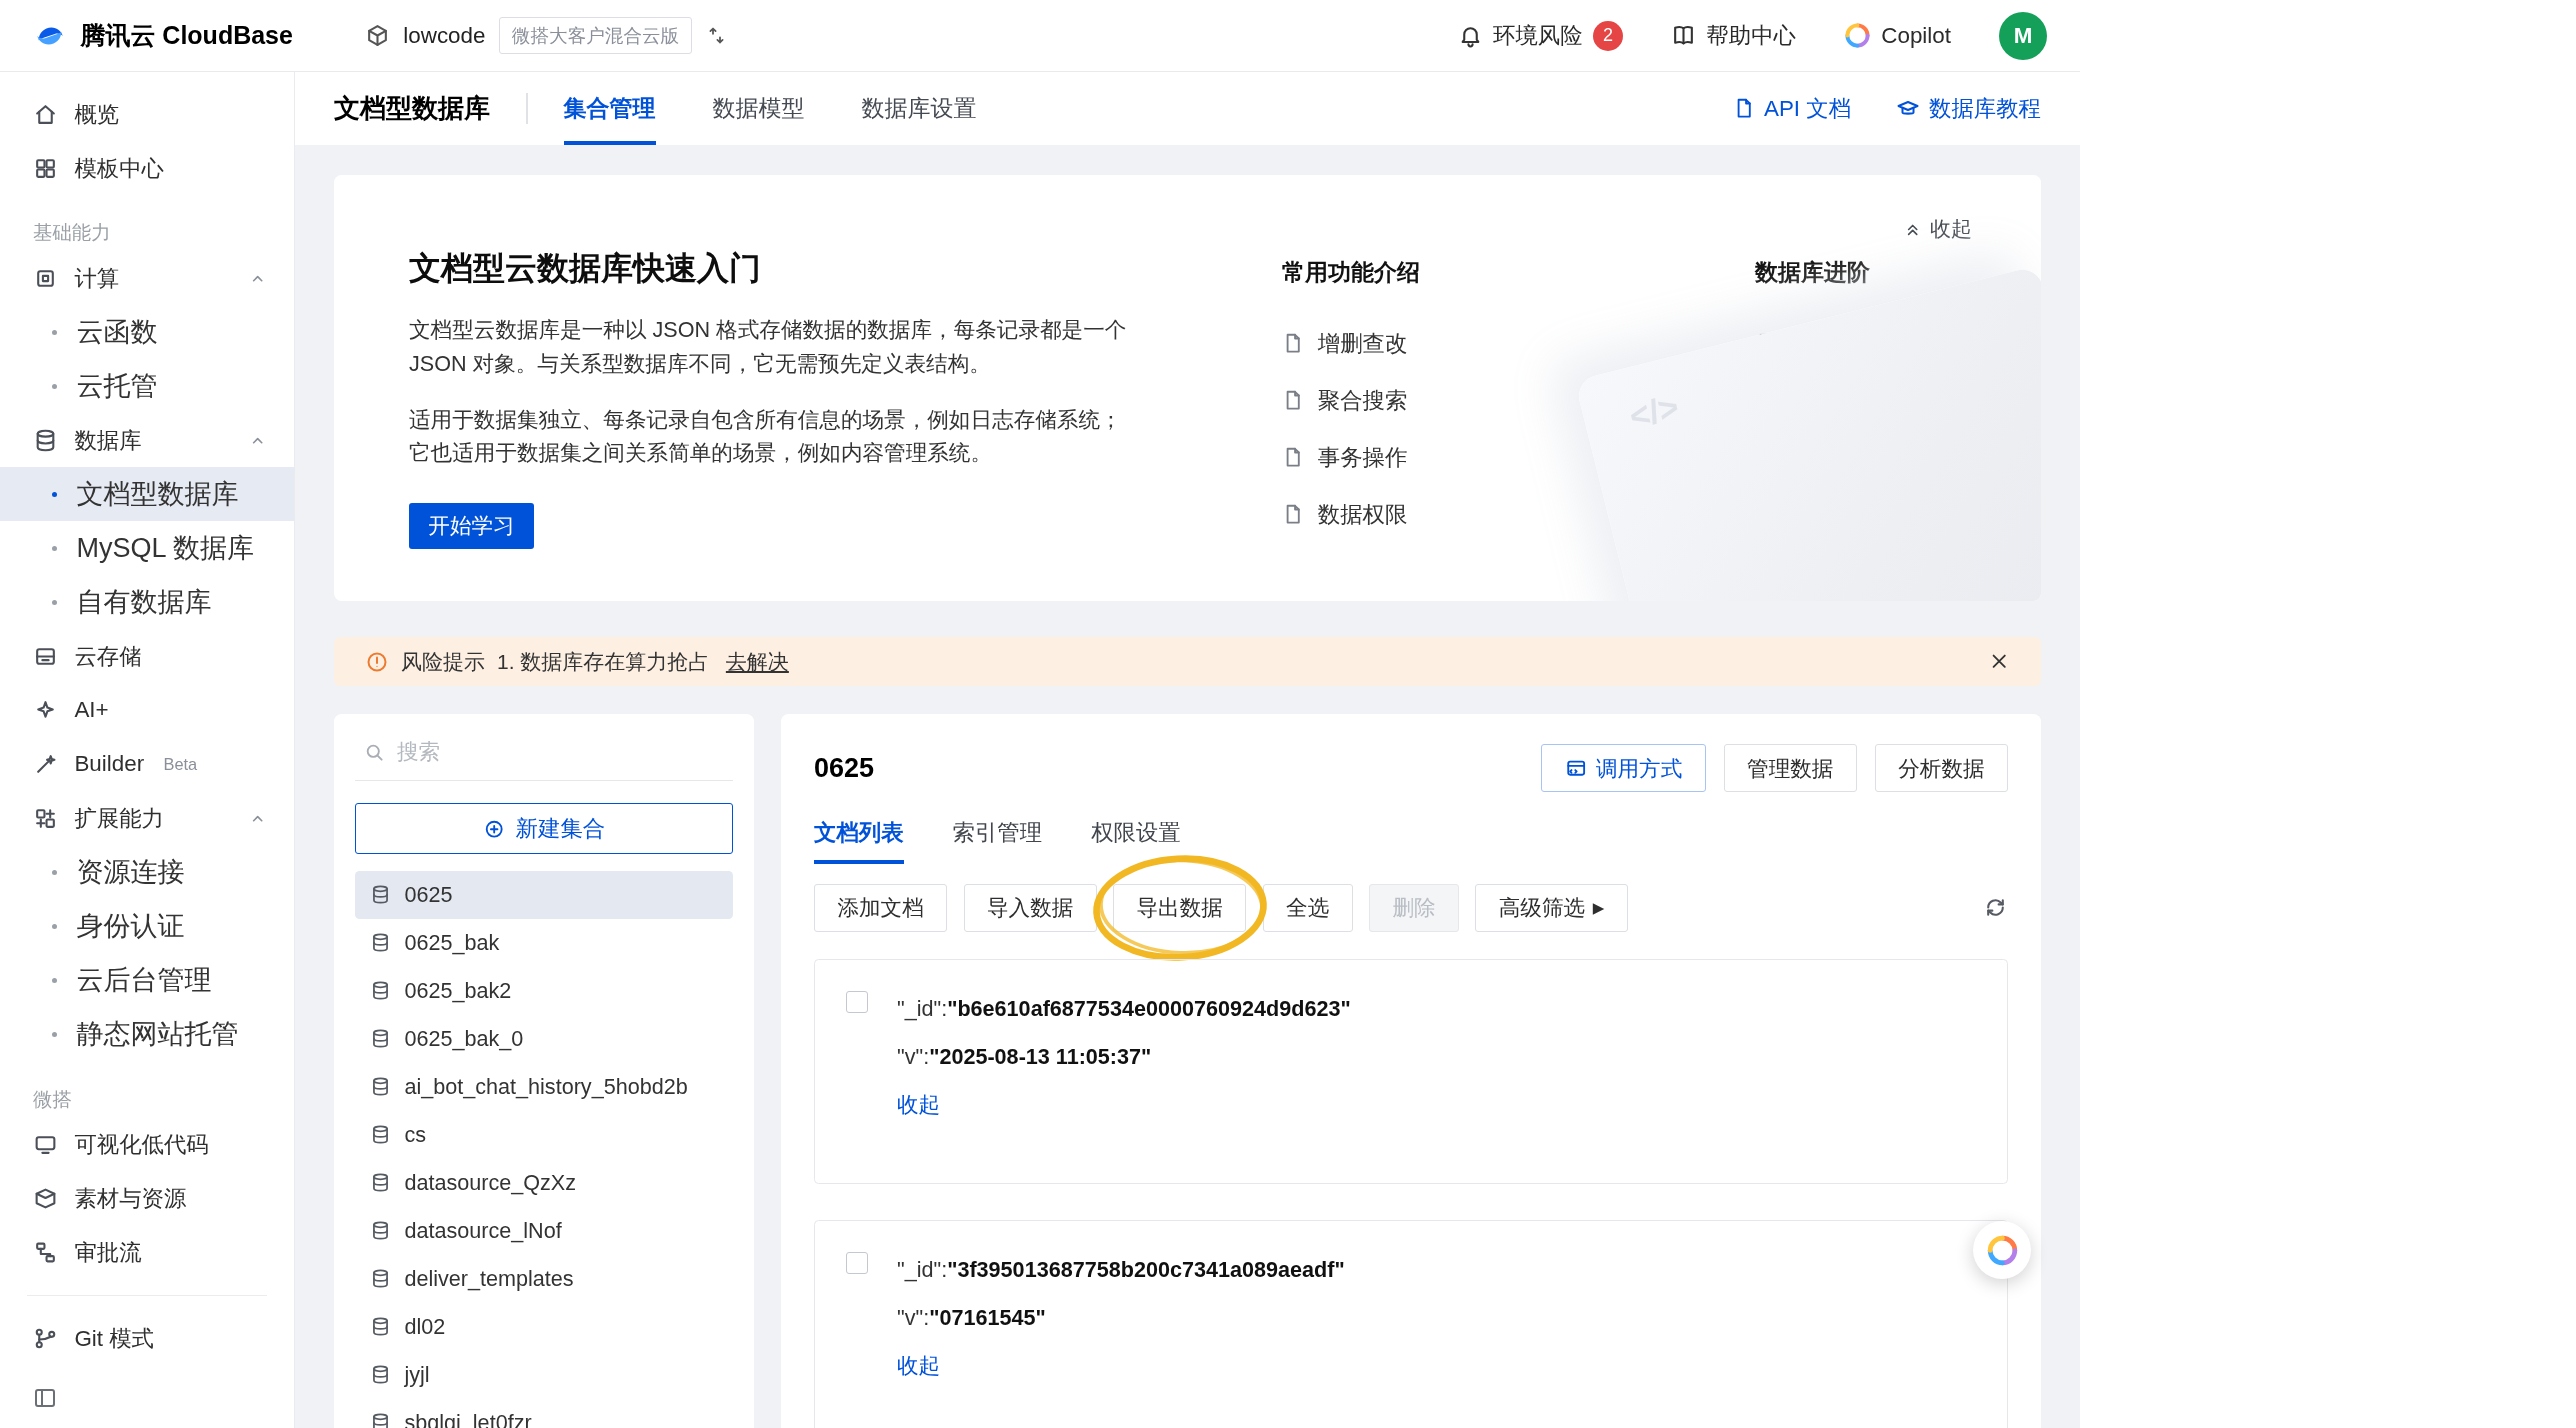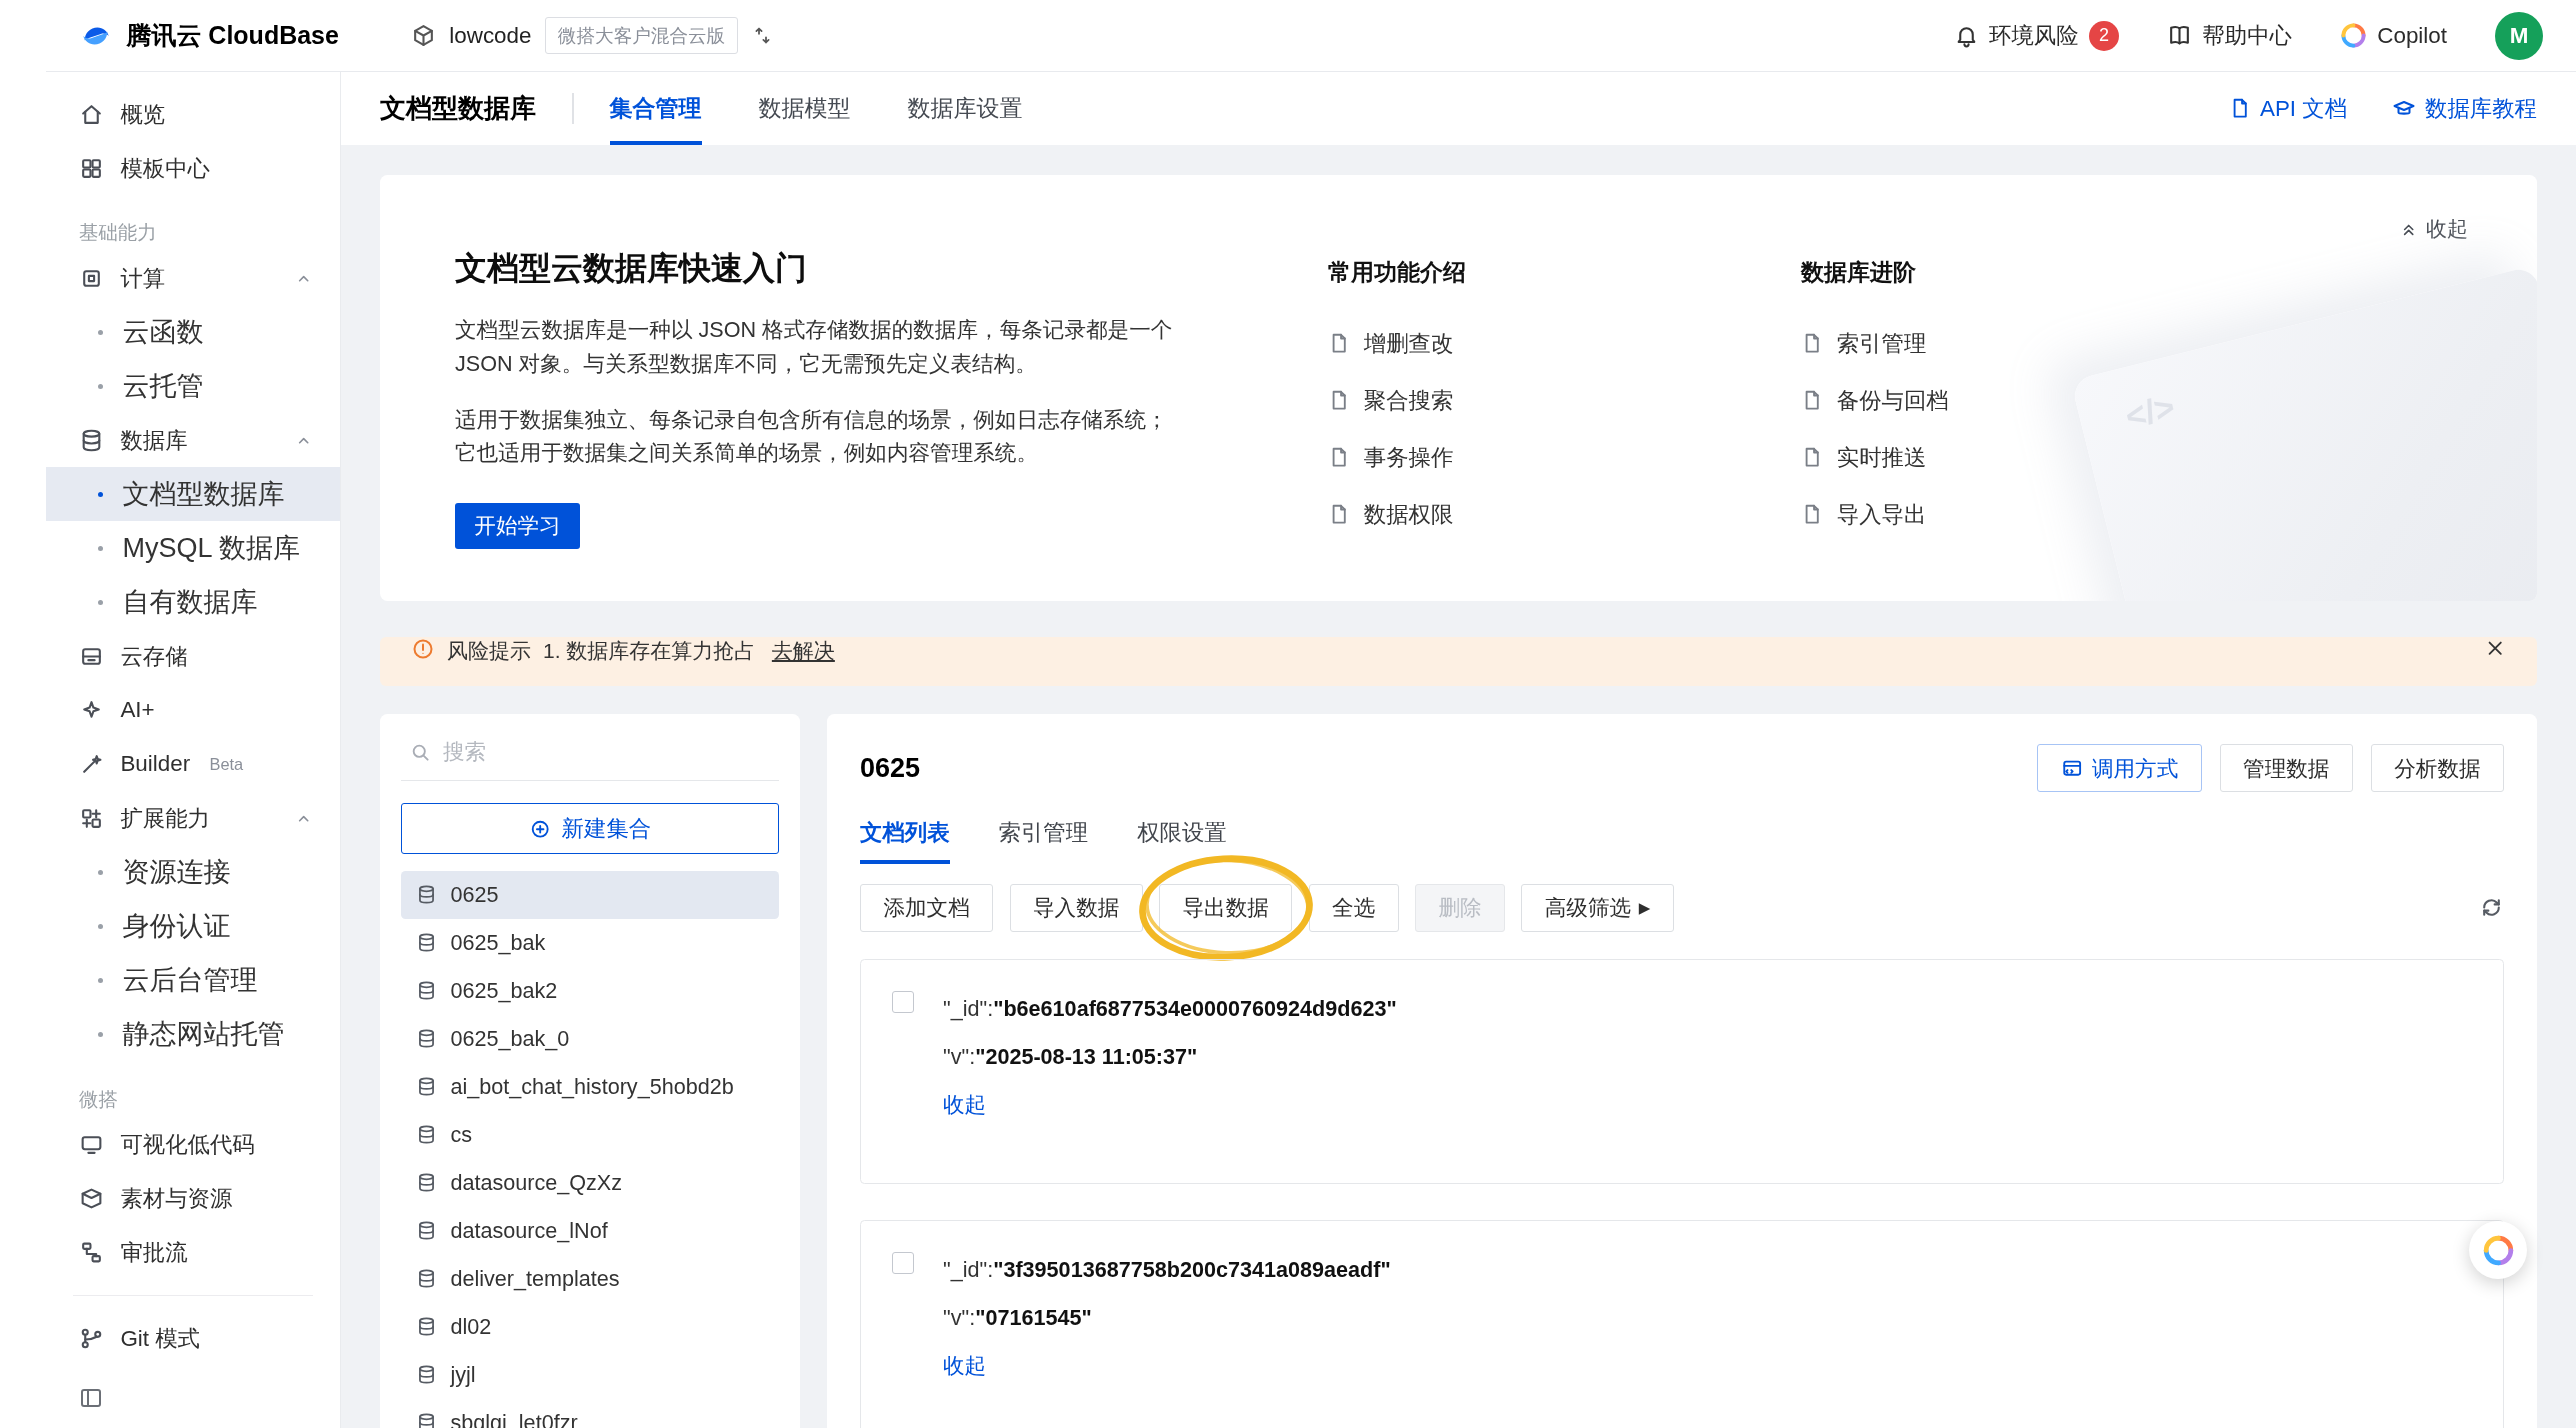--- a/index.html
+++ b/index.html
@@ -1,17 +1,17 @@
 <!DOCTYPE html>
 <html style="--accent: #0052d9; --badge-red: #e54545; --alert-bg: #fdf0e3; --warn-orange: #ed7b2f; --annotation: #f2b824; --avatar-green: #15a05a; --content-bg: #f0f2f5;font-size:12px"><head>
 <meta charset="utf-8">
 <style>
   * { margin:0; padding:0; box-sizing:border-box; }
   html,body { width:2576px; height:1428px; overflow:hidden; font-family:"Liberation Sans","DejaVu Sans",sans-serif; background:#fff; }
-  .app { width:2576px; height:1428px; position:relative; overflow:hidden; background:#fff;padding-left:46px; }
+  .app { width:2080px; height:1428px; position:relative; overflow:hidden; background:#fff; }
   .ic { fill:none; stroke:currentColor; stroke-width:2; stroke-linecap:round; stroke-linejoin:round; flex-shrink:0; }
 
   
   .topbar { height:72px; display:flex; align-items:center; justify-content:space-between; padding:0 33px; background:#fff; border-bottom:1.5px solid #e8eaee; position:relative; z-index:5; }
   .tb-left { display:flex; align-items:center; }
   .logo { display:flex; align-items:center; gap:13.4px; font-size:25px; font-weight:bold; color:#000; cursor:pointer; }
   .env-select { display:flex; align-items:center; gap:13.4px; margin-left:72px; font-size:22.4px; color:#222; cursor:pointer; }
   .env-select .ic { color:#555; }
   .env-tag { border:1.5px solid #dcdee3; border-radius:3px; color:#8a8f99; font-size:18.6px; padding:4.5px 12px; }
   .tb-right { display:flex; align-items:center; }
@@ -61,21 +61,21 @@
   .banner-col { position:absolute; top:82px; }
   .col-a { left:948px; }
   .col-b { left:1421px; }
   .col-title { font-size:23px; font-weight:bold; color:#111; margin-bottom:27px; }
   .col-item { display:flex; align-items:center; gap:13.4px; height:57px; font-size:22.4px; color:#333; cursor:pointer; }
   .col-item .ic { color:#7a7f87; }
   .banner-art { position:absolute; right:-45px; bottom:-60px; width:477px; height:343px; background:linear-gradient(135deg,#f7f8fb 0%,#edeff3 60%,#e9ebf0 100%); transform:rotate(-14deg); border-radius:21px; box-shadow:-22.4px -22.4px 45px rgba(235,237,242,.9); }
   .banner-art::after { content:"</>"; position:absolute; top:30px; left:45px; font-size:34px; color:#dfe2e9; font-weight:bold; }
 
   
-  .alert-bar { flex-shrink:0; margin-top:36px; height:49px; background:var(--alert-bg); border-radius:6px; display:flex; align-items:flex-start; gap:12px; padding:0 31px; font-size:21px; color:#333; }
+  .alert-bar { flex-shrink:0; margin-top:36px; height:49px; background:var(--alert-bg); border-radius:6px; display:flex; align-items:center; gap:12px; padding:0 31px; font-size:21px; color:#333; }
   .alert-bar .warn { color:var(--warn-orange); }
   .alert-strong { }
   .alert-action { text-decoration:underline; margin-left:4.5px; cursor:pointer; }
   .alert-close { margin-left:auto; color:#333; cursor:pointer; }
 
   
   .workspace { flex:1; min-height:0; margin-top:28px; display:flex; gap:27px; }
   .col-panel { width:420px; flex-shrink:0; background:#fff; border-radius:7.5px 7.5px 0 0; padding:25px 21px; overflow:hidden; }
   .search-row { display:flex; align-items:center; gap:12px; padding:0 7.5px 15px; border-bottom:1.5px solid #e5e7ea; color:#a9adb5; }
   .search-row input { border:none; outline:none; font-size:21.6px; width:100%; color:#333; background:transparent; }

